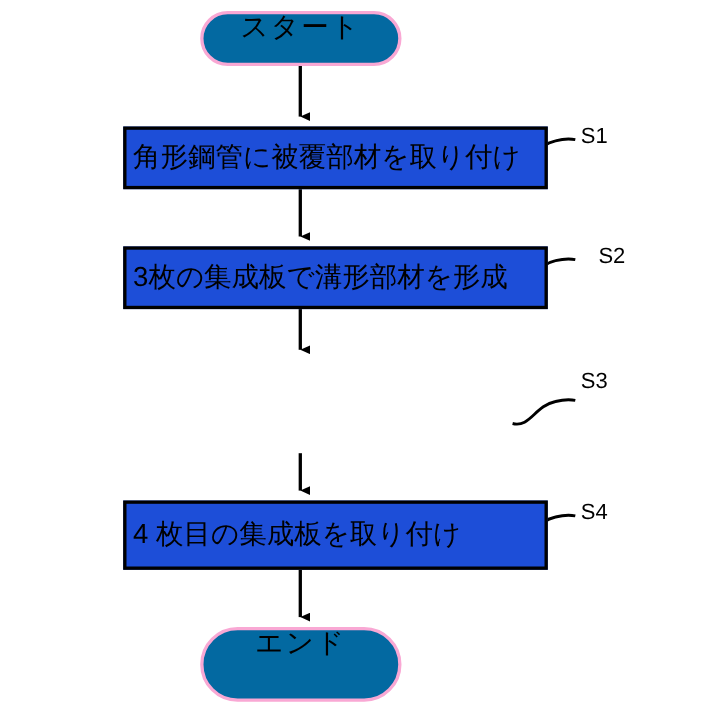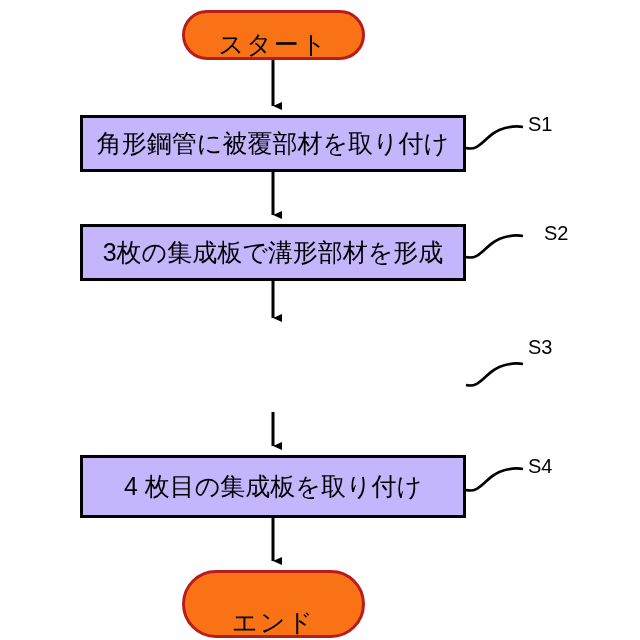--- a/index.html
+++ b/index.html
@@ -26,44 +26,45 @@
     top: 0;
     left: 0;
     width: 640px;
     height: 640px;
   }
 
   
   .terminator {
     position: absolute;
     box-sizing: border-box;
-    border: 3px solid #b91c1c;
-    background: #f97316;
+    border: 3px solid #f9a8d4;
+    background: #0369a1;
     border-radius: 999px;
     display: flex;
-    align-items: flex-end;
+    align-items: flex-start;
     justify-content: center;
   }
   .terminator .term-label {
     font-size: 25px;
     letter-spacing: 2px;
     line-height: 1;
     white-space: nowrap;
   }
 
   
   .process-box {
     position: absolute;
     box-sizing: border-box;
     border: 3px solid #000000;
-    background: #c4b5fd;
+    background: #1d4ed8;
     display: flex;
     align-items: center;
-    justify-content: center;
+    justify-content: flex-start;
     text-align: center;
+    margin-left: 32px;
   }
   .process-box .box-text {
     font-size: 25px;
     line-height: 1.38;
     white-space: pre-line;
     padding: 0 6px;
   }
 
   
   .step-label {

